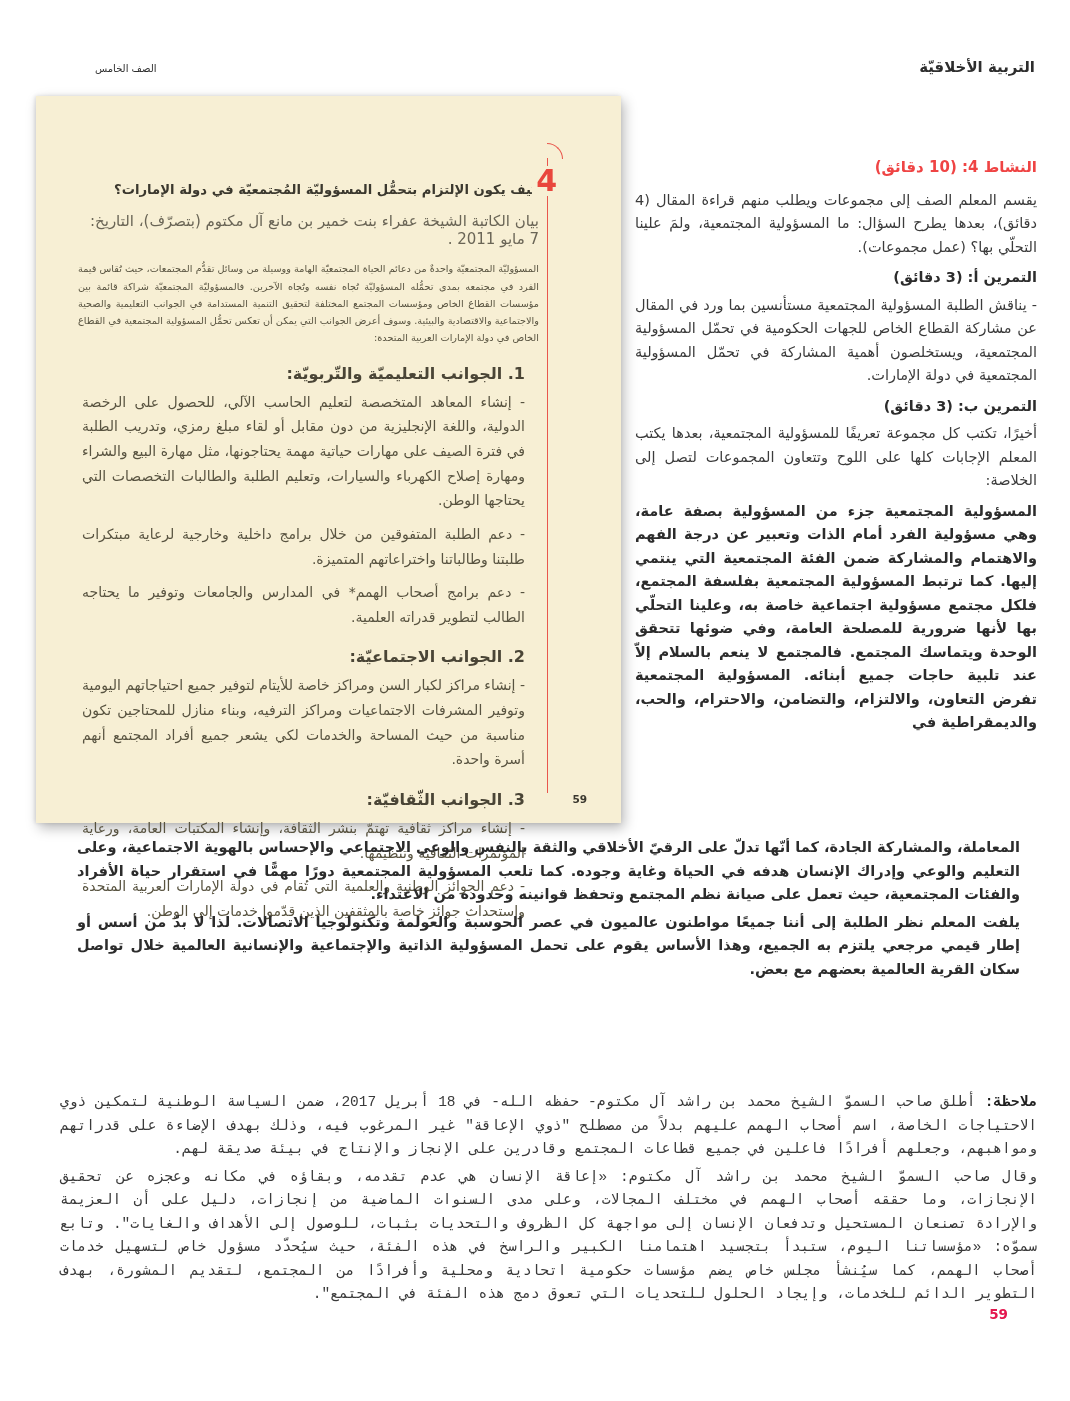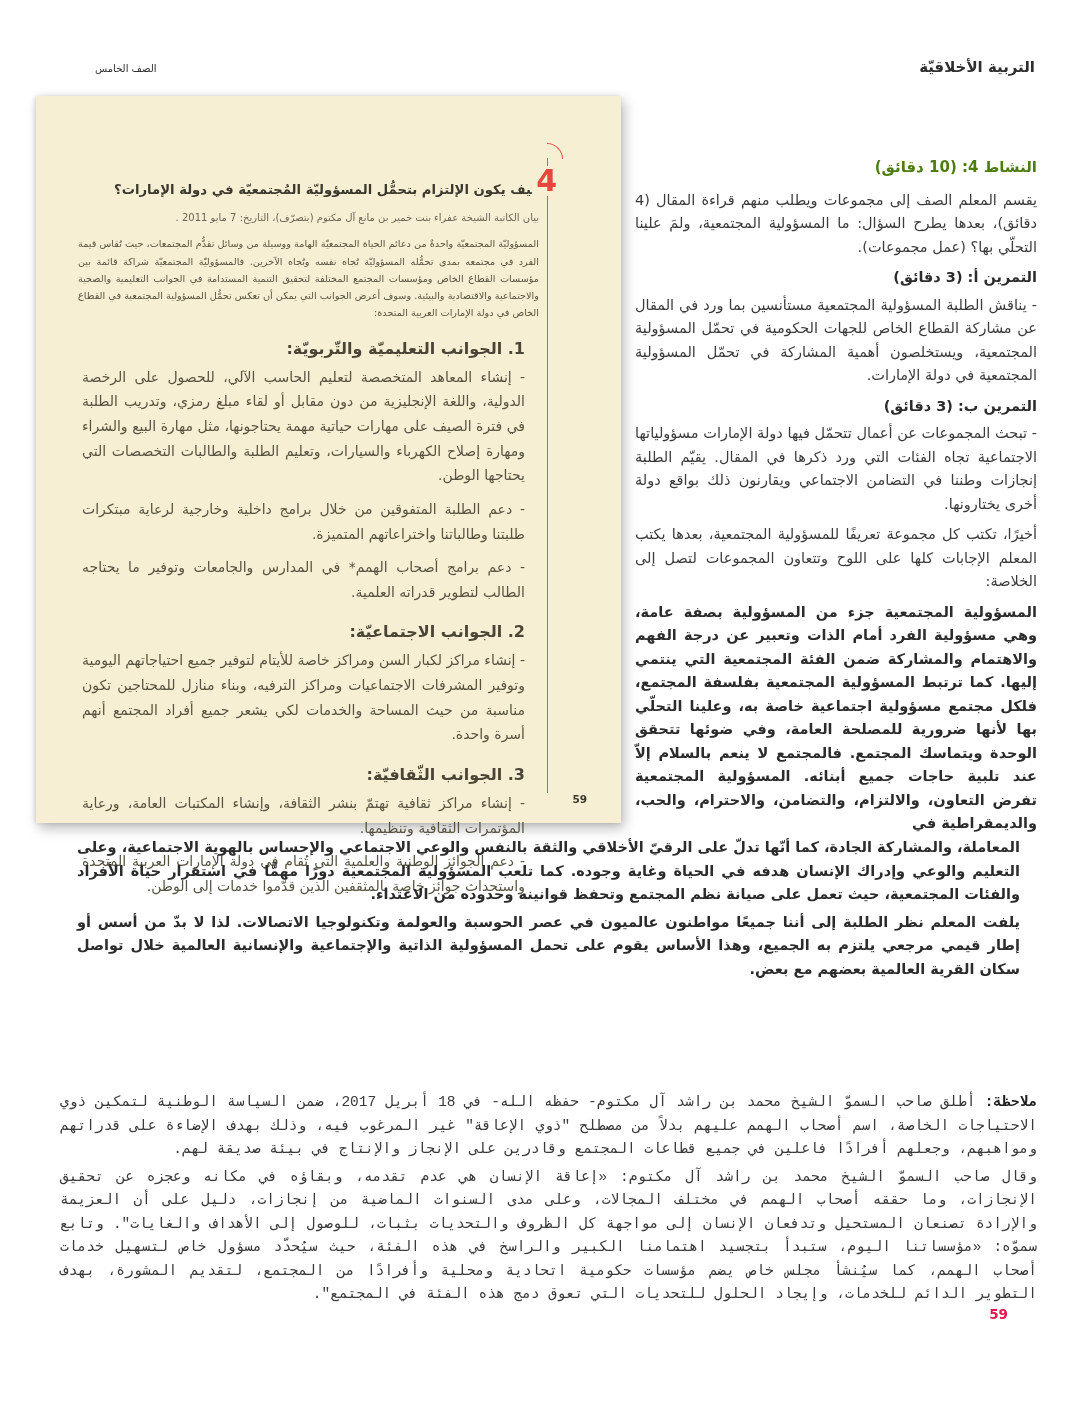--- a/index.html
+++ b/index.html
@@ -24,33 +24,33 @@
     position:absolute;top:47px;right:58px;width:15px;height:15px;
     border-top:1.6px solid #e9564c;border-right:1.6px solid #e9564c;
     border-top-right-radius:100% 100%;
   }
   .card-number{
     position:absolute;top:70px;right:60px;font-size:30px;font-weight:700;color:#e9473d;
     background:#f7efd4;padding:0 4px;line-height:1;z-index:2;
   }
   .card-content{position:absolute;top:84px;right:82px;left:42px;}
   .card-title{margin:0 0 12px;font-size:13.2px;font-weight:700;color:#3b382e;text-align:right;line-height:1.55;}
-  .card-byline{font-size:10px;color:#6a6556;margin:0 0 12px;text-align:right;}
+  .card-byline{font-size:15px;color:#6a6556;margin:0 0 12px;text-align:right;}
   .card-par{font-size:9.7px;line-height:1.76;color:#585340;text-align:justify;margin:0 0 9px;}
   .card-sec-title{font-size:16px;font-weight:700;color:#4a4536;margin:18px 14px 7px 0;}
   .card-item{font-size:14px;line-height:1.76;color:#585340;text-align:justify;margin:0 4px 9px;padding-right:10px;}
   .card-pageno{position:absolute;bottom:18px;right:34px;font-size:10.5px;font-weight:700;color:#3b382e;}
 
   
   .activity-col{
     position:absolute;top:156px;right:33px;width:402px;
     font-size:14.5px;line-height:23.5px;text-align:justify;color:#3b3b3b;
   }
   .activity-col p{margin:0 0 7px;}
-  .act-heading{margin:0 0 9px;font-size:15px;font-weight:700;color:#4d7c0f;}
+  .act-heading{margin:0 0 9px;font-size:15px;font-weight:700;color:#ef4444;}
   .bold-dark{font-weight:700;color:#2c2c2c;margin:2px 0 4px !important;}
   .bold-par{font-weight:700;color:#2c2c2c;}
 
   
   .full-text{
     position:absolute;top:836px;right:33px;left:60px;
     font-size:14.5px;line-height:23.5px;text-align:justify;color:#2c2c2c;font-weight:700;
   }
   .full-text p{margin:0 17px 4px;}
 
@@ -100,21 +100,20 @@
 
     <div class="card-pageno">59</div>
   </section>
 
   <aside class="activity-col">
     <h3 class="act-heading">النشاط 4: (10 دقائق)</h3>
     <p>يقسم المعلم الصف إلى مجموعات ويطلب منهم قراءة المقال (4 دقائق)، بعدها يطرح السؤال: ما المسؤولية المجتمعية، ولمَ علينا التحلّي بها؟ (عمل مجموعات).</p>
     <p class="bold-dark">التمرين أ: (3 دقائق)</p>
     <p>- يناقش الطلبة المسؤولية المجتمعية مستأنسين بما ورد في المقال عن مشاركة القطاع الخاص للجهات الحكومية في تحمّل المسؤولية المجتمعية، ويستخلصون أهمية المشاركة في تحمّل المسؤولية المجتمعية في دولة الإمارات.</p>
     <p class="bold-dark">التمرين ب: (3 دقائق)</p>
-    <p>- تبحث المجموعات عن أعمال تتحمّل فيها دولة الإمارات مسؤولياتها الاجتماعية تجاه الفئات التي ورد ذكرها في المقال. يقيّم الطلبة إنجازات وطننا في التضامن الاجتماعي ويقارنون ذلك بواقع دولة أخرى يختارونها.</p>
     <p>أخيرًا، تكتب كل مجموعة تعريفًا للمسؤولية المجتمعية، بعدها يكتب المعلم الإجابات كلها على اللوح وتتعاون المجموعات لتصل إلى الخلاصة:</p>
     <p class="bold-par">المسؤولية المجتمعية جزء من المسؤولية بصفة عامة، وهي مسؤولية الفرد أمام الذات وتعبير عن درجة الفهم والاهتمام والمشاركة ضمن الفئة المجتمعية التي ينتمي إليها. كما ترتبط المسؤولية المجتمعية بفلسفة المجتمع، فلكل مجتمع مسؤولية اجتماعية خاصة به، وعلينا التحلّي بها لأنها ضرورية للمصلحة العامة، وفي ضوئها تتحقق الوحدة ويتماسك المجتمع. فالمجتمع لا ينعم بالسلام إلاّ عند تلبية حاجات جميع أبنائه. المسؤولية المجتمعية تفرض التعاون، والالتزام، والتضامن، والاحترام، والحب، والديمقراطية في</p>
   </aside>
 
   <section class="full-text">
     <p>المعاملة، والمشاركة الجادة، كما أنّها تدلّ على الرقيّ الأخلاقي والثقة بالنفس والوعي الاجتماعي والإحساس بالهوية الاجتماعية، وعلى التعليم والوعي وإدراك الإنسان هدفه في الحياة وغاية وجوده. كما تلعب المسؤولية المجتمعية دورًا مهمًّا في استقرار حياة الأفراد والفئات المجتمعية، حيث تعمل على صيانة نظم المجتمع وتحفظ قوانينه وحدوده من الاعتداء.</p>
     <p>يلفت المعلم نظر الطلبة إلى أننا جميعًا مواطنون عالميون في عصر الحوسبة والعولمة وتكنولوجيا الاتصالات. لذا لا بدّ من أسس أو إطار قيمي مرجعي يلتزم به الجميع، وهذا الأساس يقوم على تحمل المسؤولية الذاتية والإجتماعية والإنسانية العالمية خلال تواصل سكان القرية العالمية بعضهم مع بعض.</p>
   </section>
 
   <section class="note-block">

